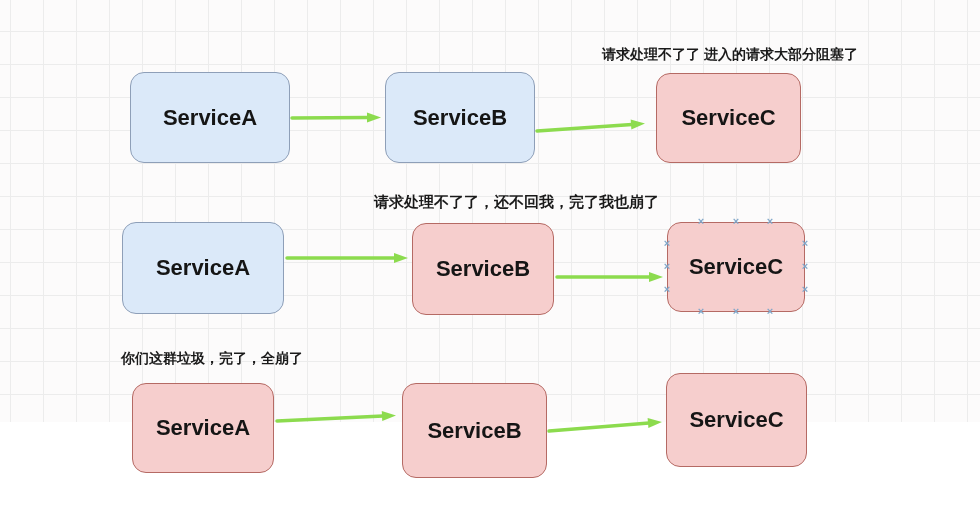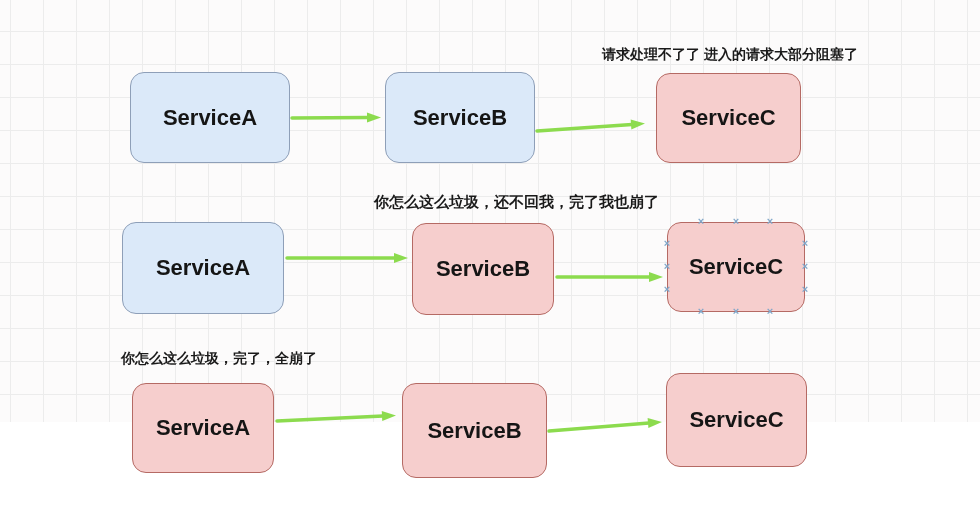--- a/index.html
+++ b/index.html
@@ -92,21 +92,21 @@
   <div class="node blue" id="r1a">
     <span class="node-label">ServiceA</span>
   </div>
   <div class="node blue" id="r1b">
     <span class="node-label">ServiceB</span>
   </div>
   <div class="node red" id="r1c">
     <span class="node-label">ServiceC</span>
   </div>
 
-  <div class="annotation" id="ann2">你怎么这么垃圾，还不回我，完了我也崩了</div>
+  <div class="annotation" id="ann2">请求处理不了了，还不回我，完了我也崩了</div>
   <div class="node blue" id="r2a">
     <span class="node-label">ServiceA</span>
   </div>
   <div class="node red" id="r2b">
     <span class="node-label">ServiceB</span>
   </div>
   <div class="node red" id="r2c">
     <span class="node-label">ServiceC</span>
   </div>
 
@@ -118,21 +118,21 @@
     <span class="cp" style="left:736px; top:312px;">×</span>
     <span class="cp" style="left:770px; top:312px;">×</span>
     <span class="cp" style="left:667px; top:244px;">×</span>
     <span class="cp" style="left:667px; top:267px;">×</span>
     <span class="cp" style="left:667px; top:290px;">×</span>
     <span class="cp" style="left:805px; top:244px;">×</span>
     <span class="cp" style="left:805px; top:267px;">×</span>
     <span class="cp" style="left:805px; top:290px;">×</span>
   </div>
 
-  <div class="annotation" id="ann3">你怎么这么垃圾，完了，全崩了</div>
+  <div class="annotation" id="ann3">你们这群垃圾，完了，全崩了</div>
   <div class="node red" id="r3a">
     <span class="node-label">ServiceA</span>
   </div>
   <div class="node red" id="r3b">
     <span class="node-label">ServiceB</span>
   </div>
   <div class="node red" id="r3c">
     <span class="node-label">ServiceC</span>
   </div>
 

